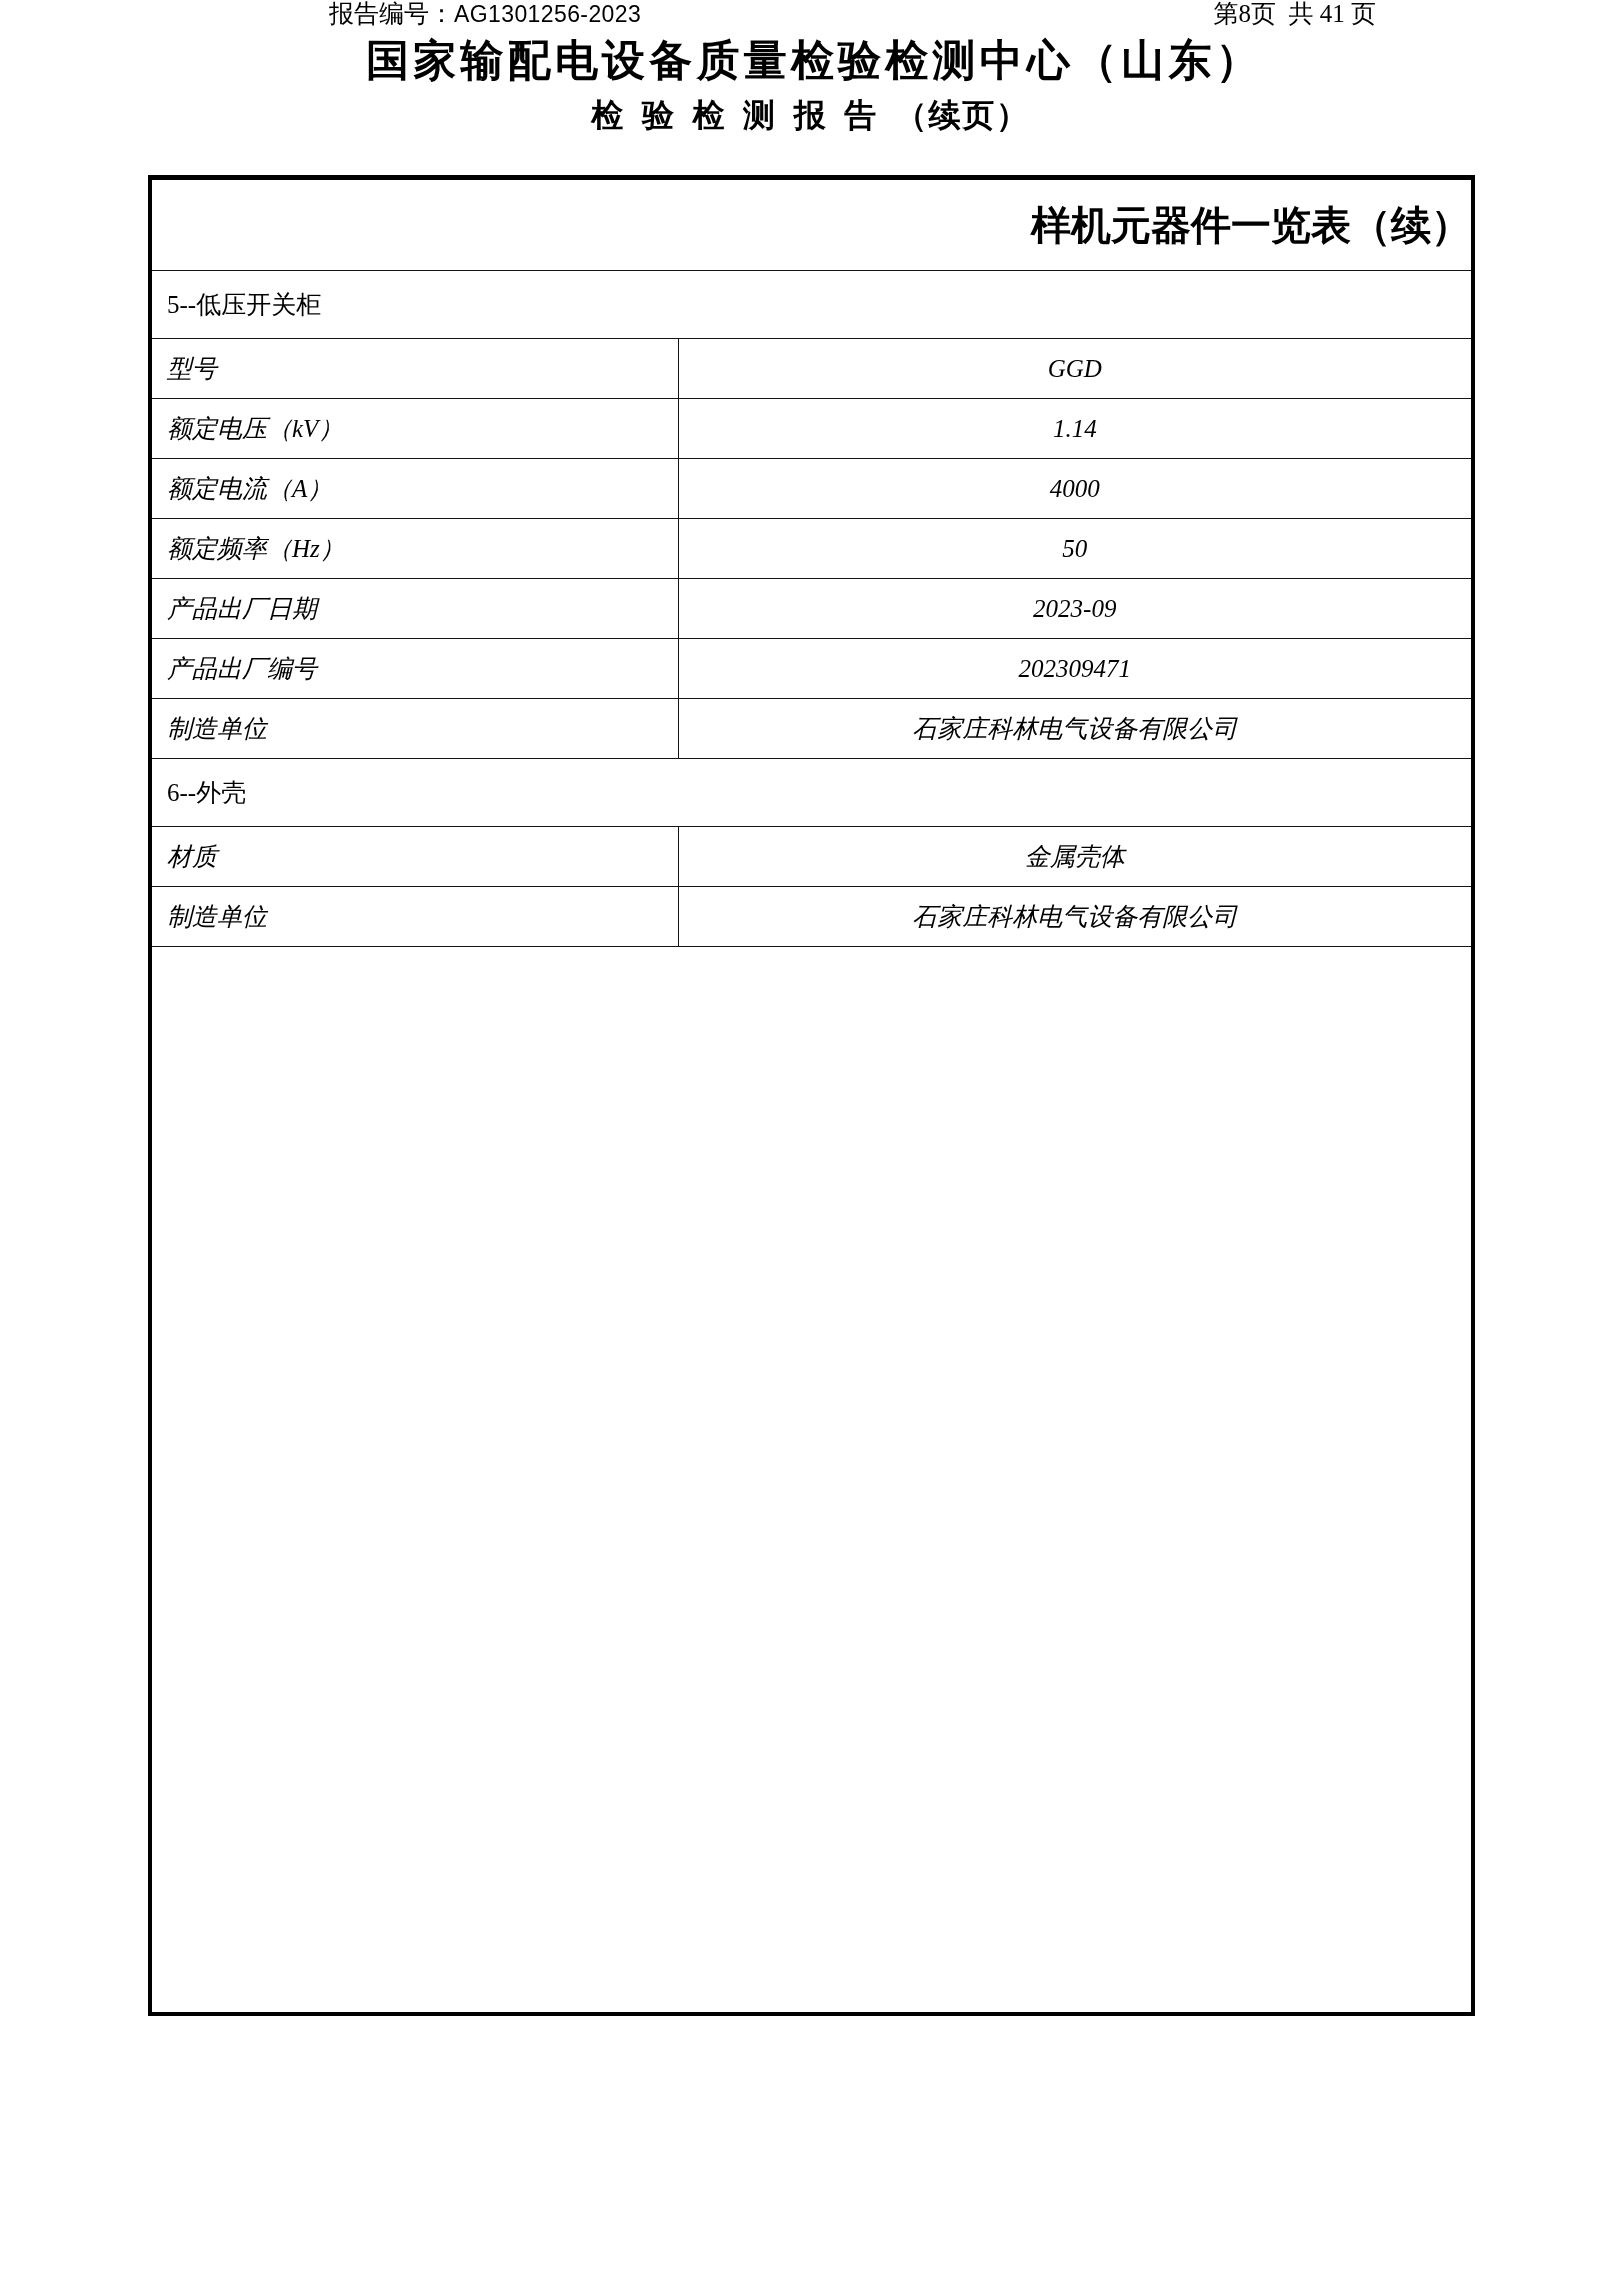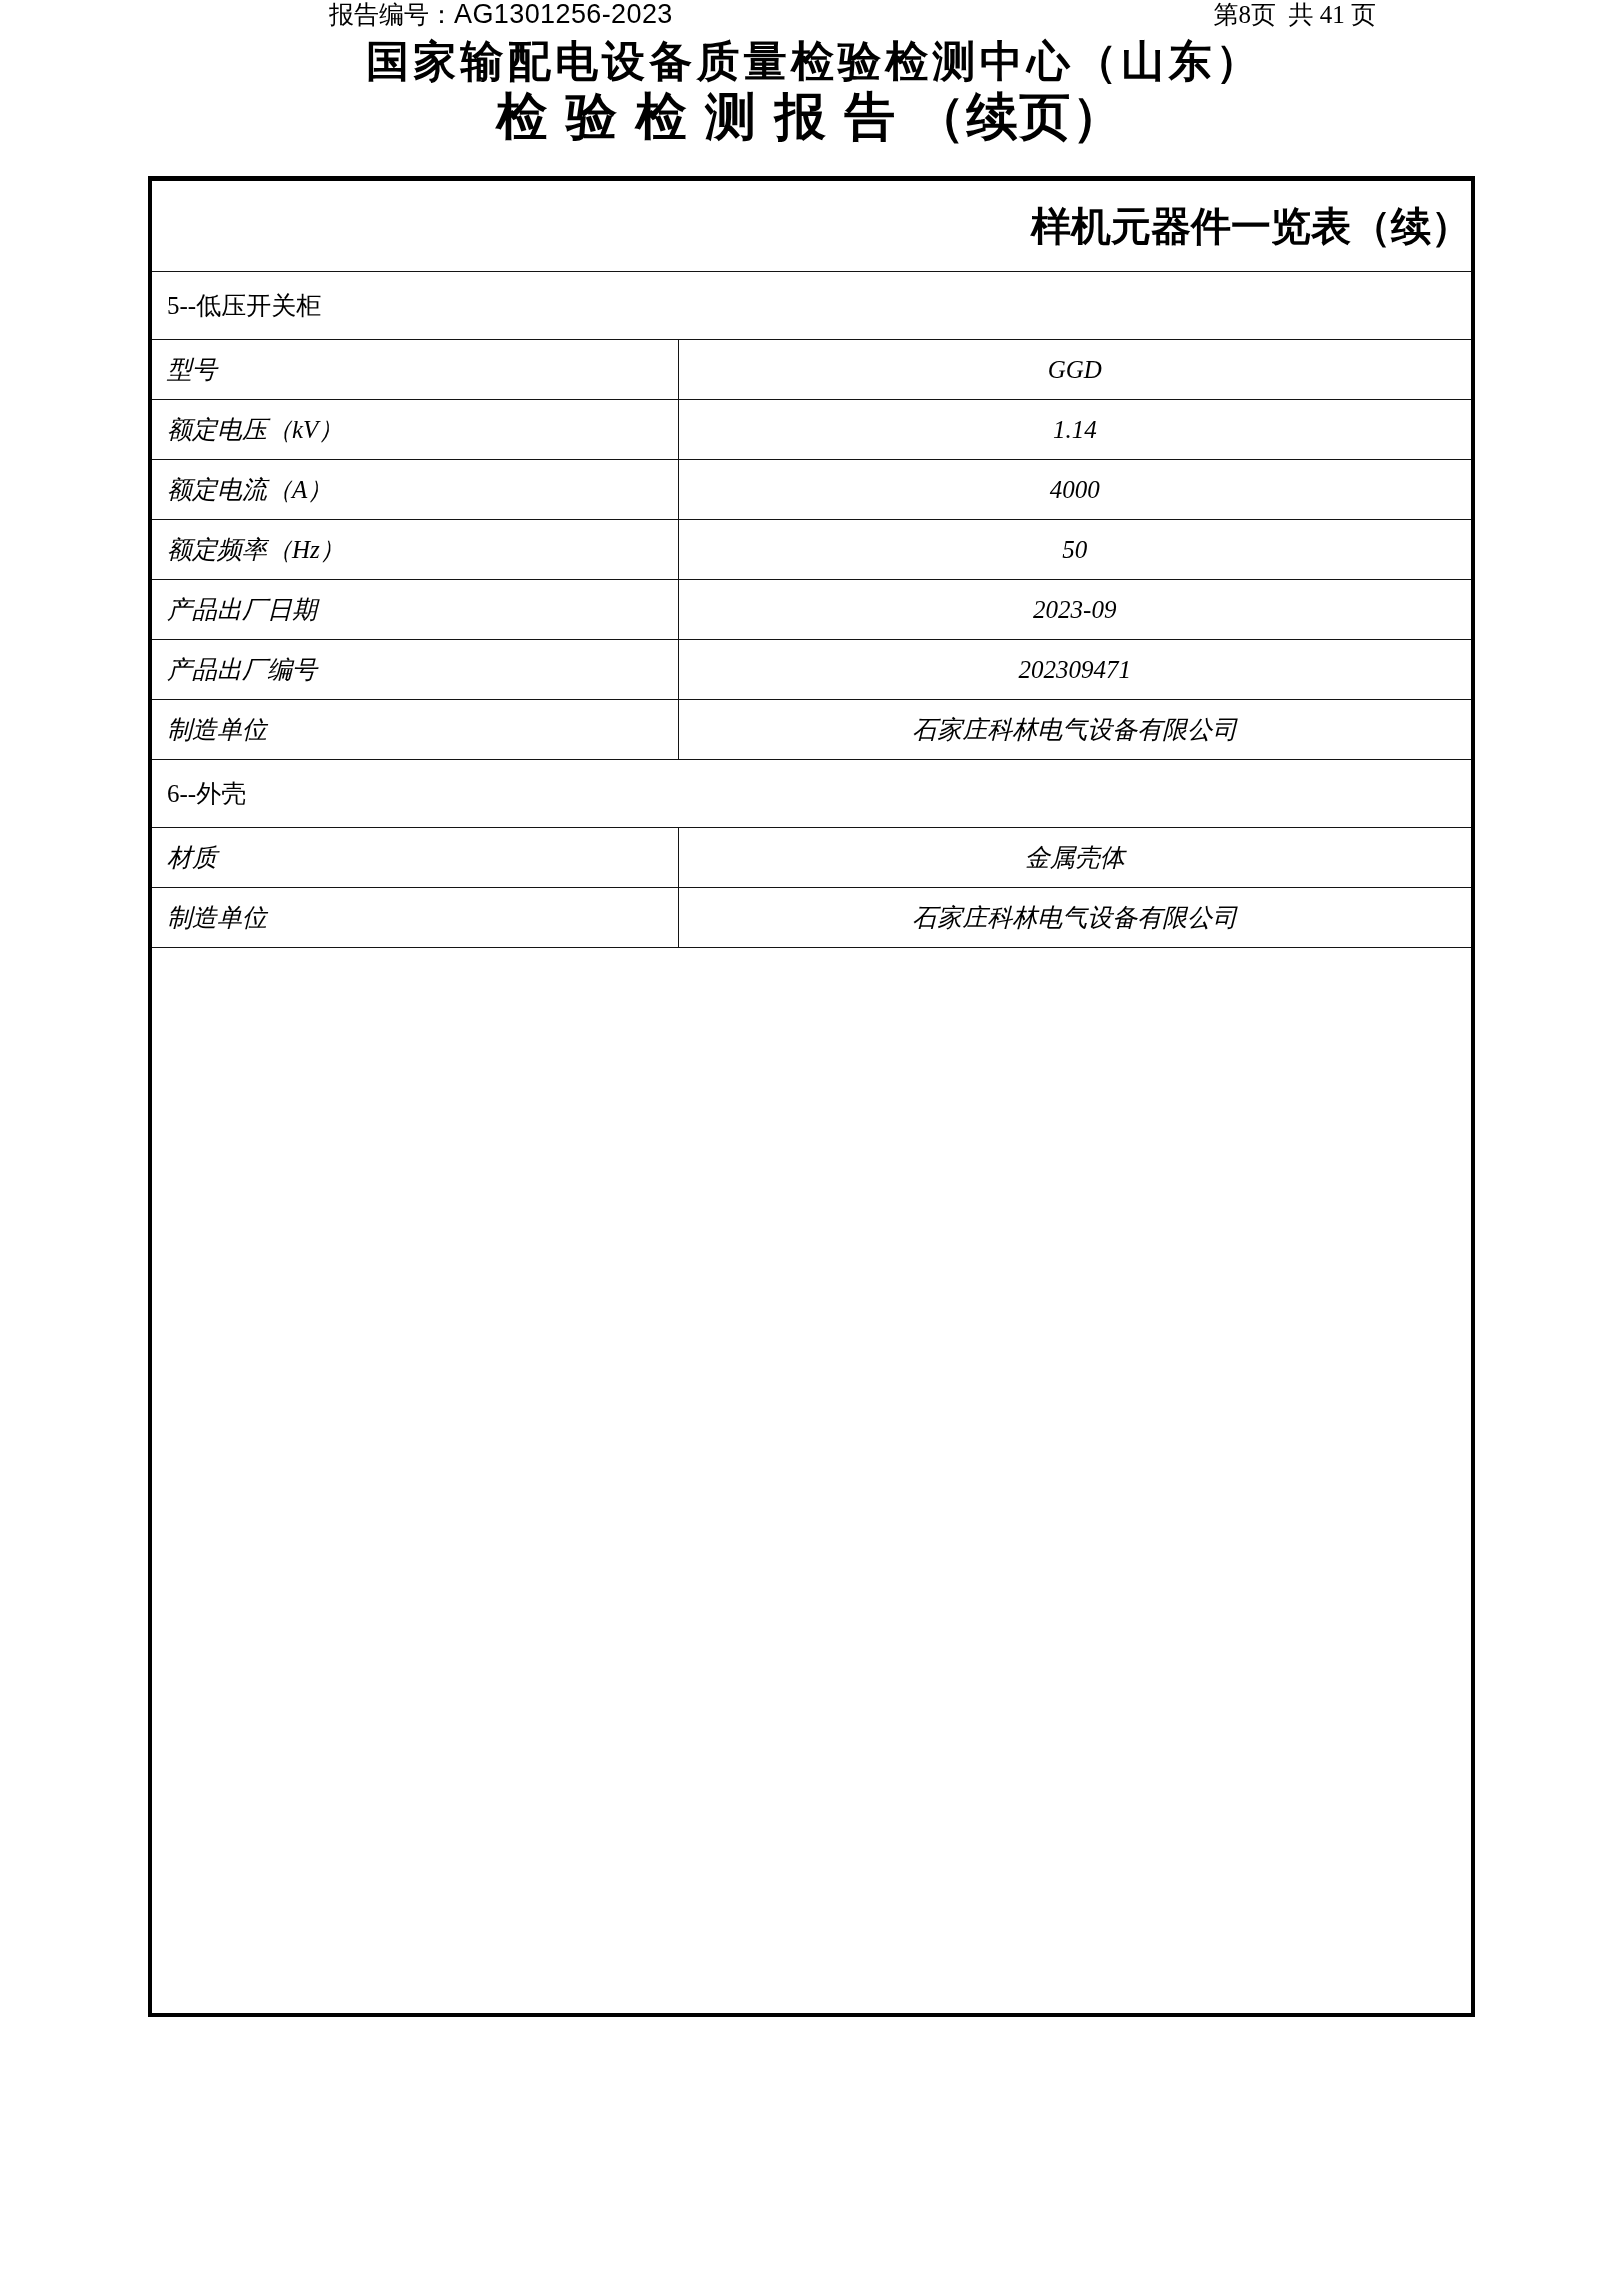--- a/index.html
+++ b/index.html
@@ -26,21 +26,21 @@
     justify-content: space-between;
     align-items: baseline;
     font-size: 25px;
     line-height: 28px;
     white-space: pre;
   }
   .report-no-group { display: inline-flex; align-items: baseline; }
   .report-no-label { font-family: "Liberation Serif", "DejaVu Serif", serif; }
   .report-no-value {
     font-family: "Liberation Sans", "DejaVu Sans", sans-serif;
-    font-size: 27px;
+    font-size: 23px;
     letter-spacing: 0.4px;
   }
   .page-indicator { font-size: 25px; }
 
   
   .title-block { text-align: center; }
   .title-line-1 {
     margin-top: 13.5px;
     font-family: "Liberation Sans", "DejaVu Sans", sans-serif;
     font-weight: 900;
@@ -57,21 +57,21 @@
     font-size: 43px;
     line-height: 52px;
     letter-spacing: 4.2px;
     padding-left: 8px;
     white-space: nowrap;
   }
   .title-line-3 {
     margin-top: 5px;
     font-family: "Liberation Sans", "DejaVu Sans", sans-serif;
     font-weight: 900;
-    font-size: 51px;
+    font-size: 32px;
     line-height: 49px;
     white-space: nowrap;
     text-align: center;
   }
   .title-line-3 .spaced { letter-spacing: 18.6px; }
   .title-line-3 .tight  { letter-spacing: 1.7px; }
 
   
   table.components {
     margin-top: 35px;

